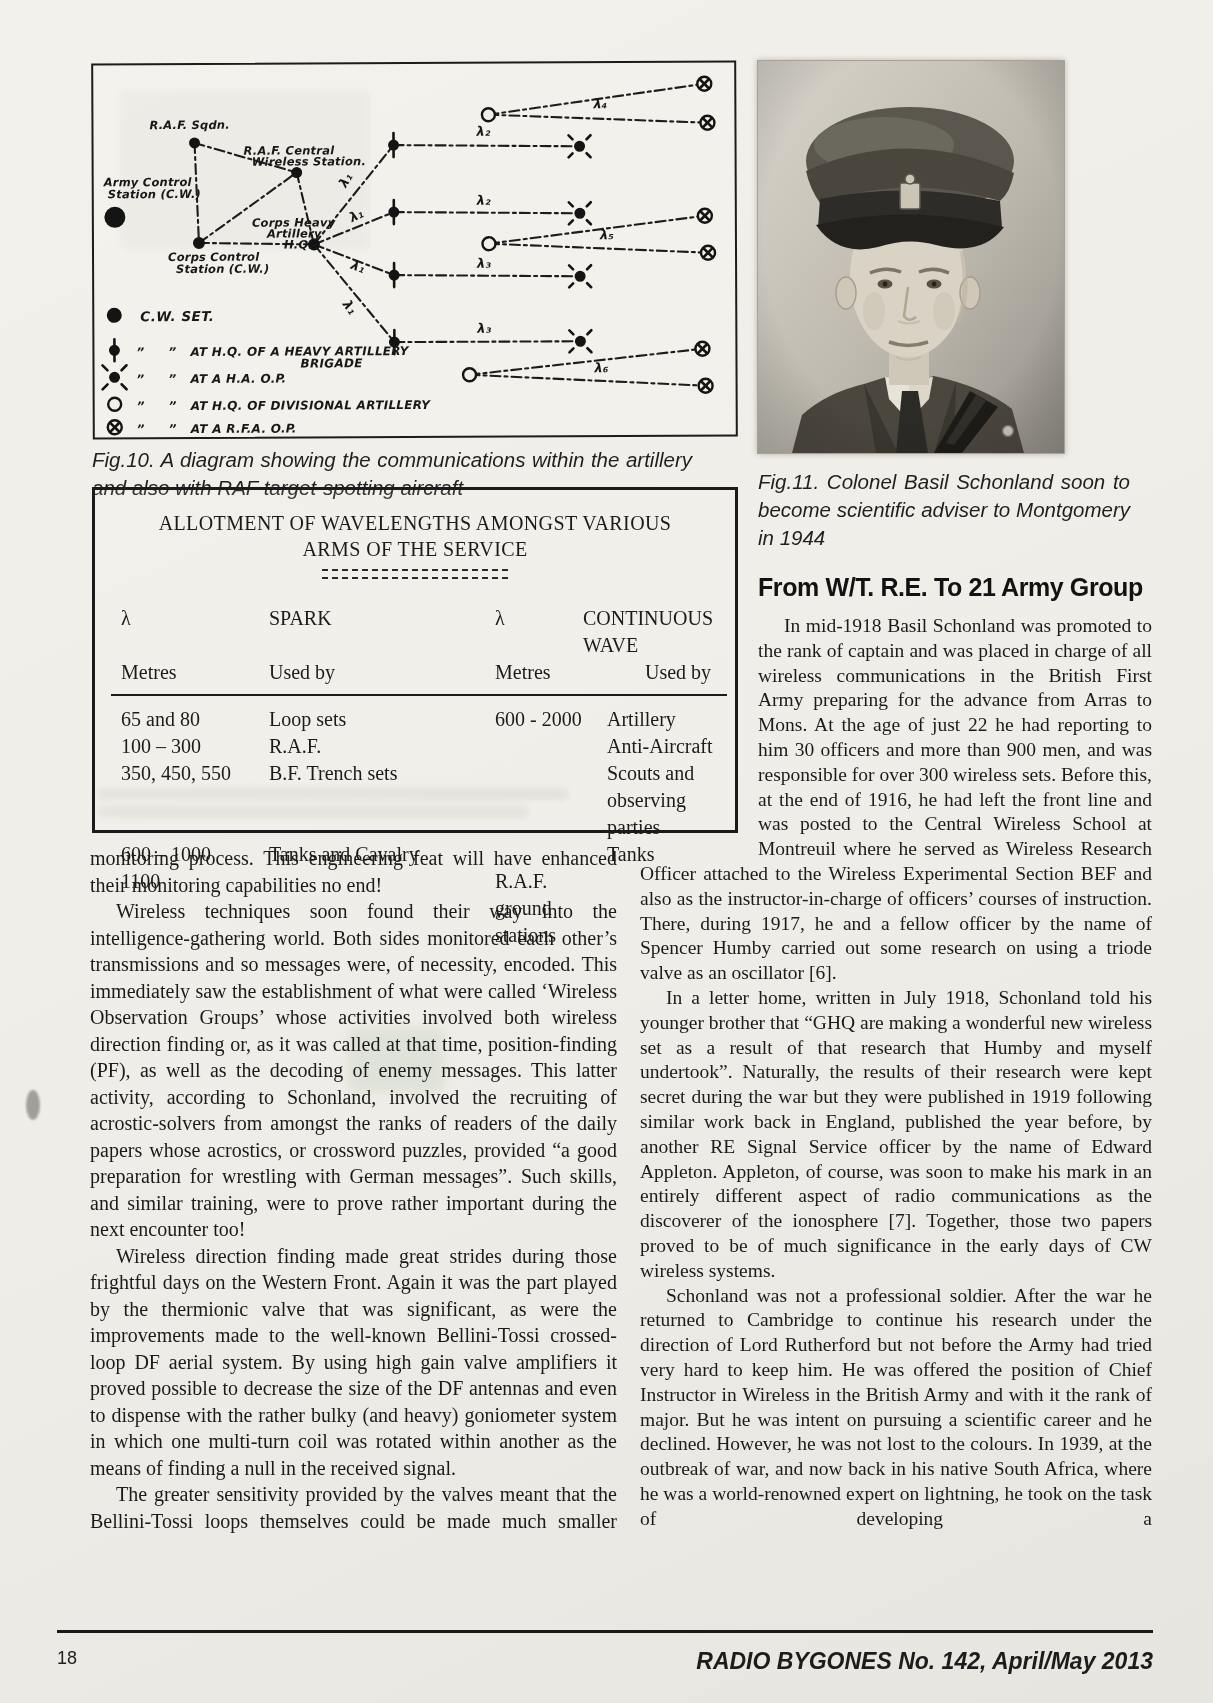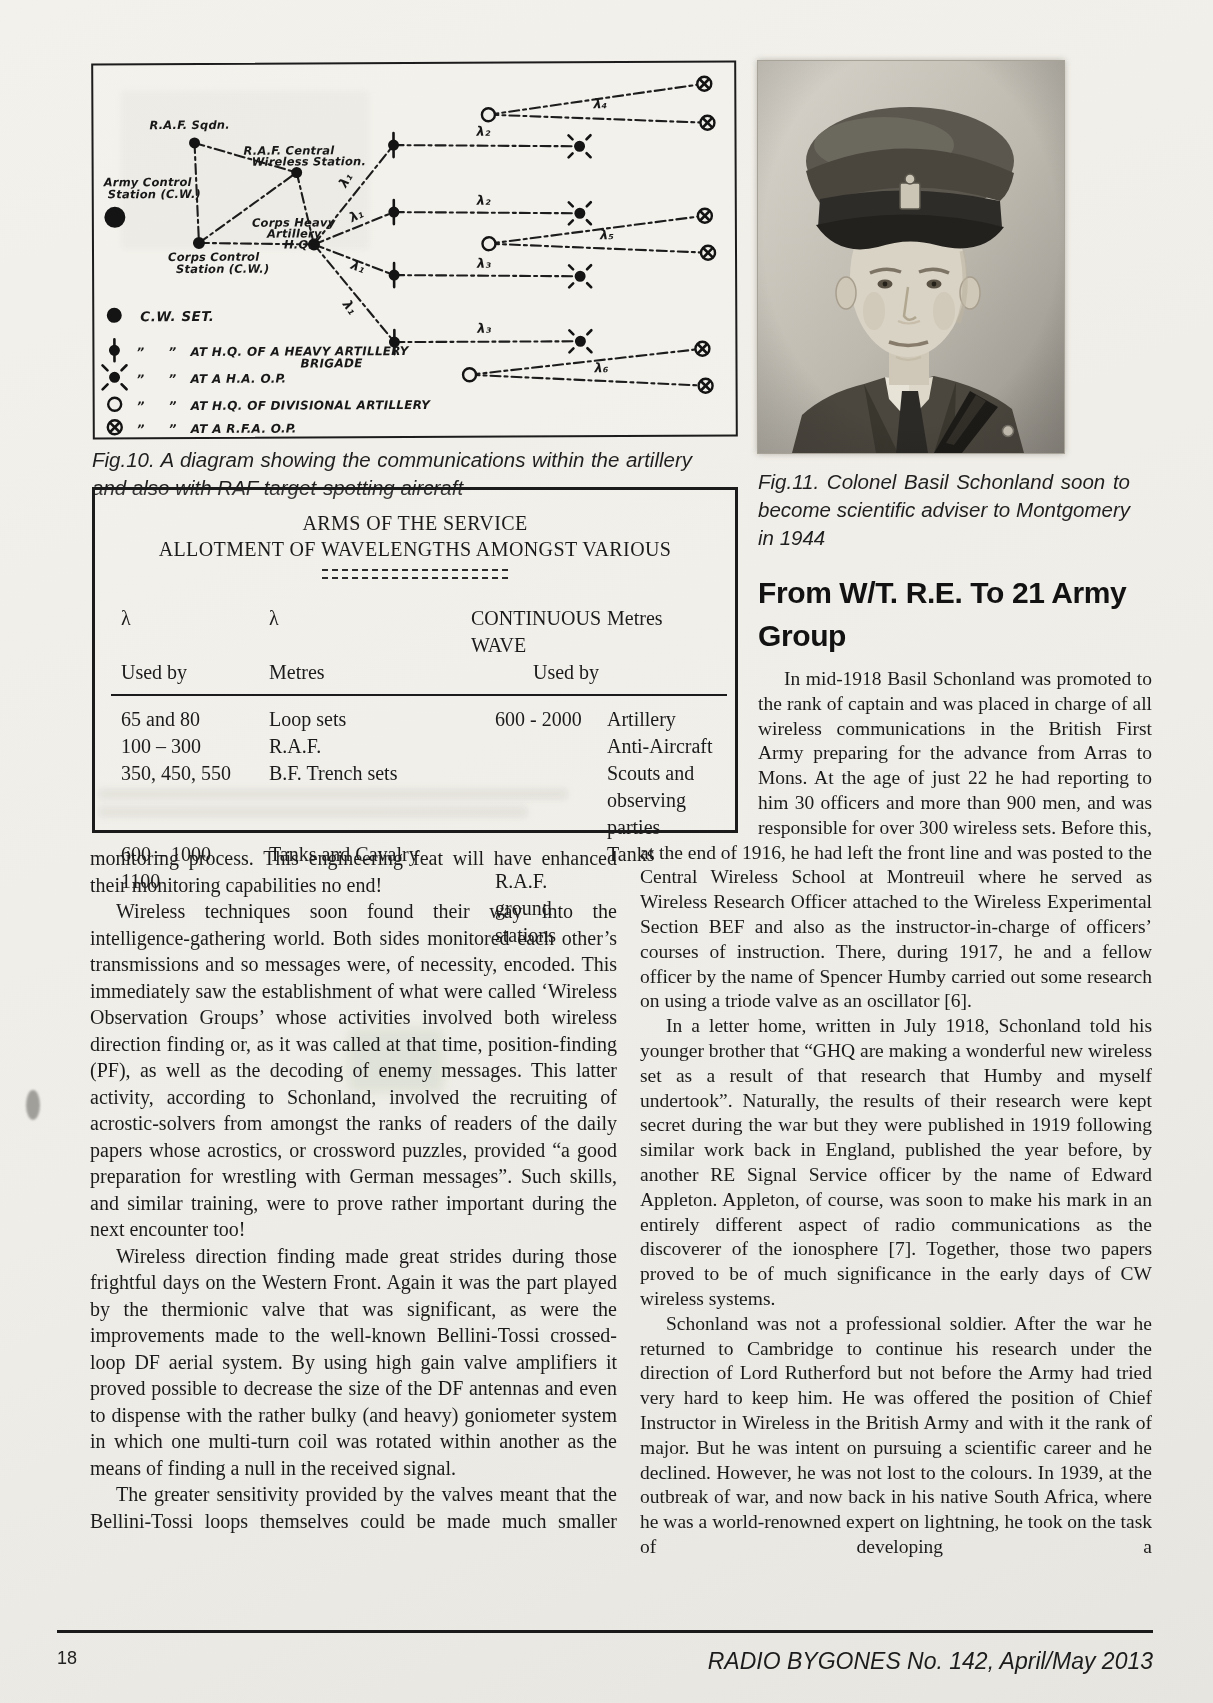--- a/index.html
+++ b/index.html
@@ -47,30 +47,30 @@
   #tbl-rule{grid-column:1/5;height:0;border-top:2.5px solid #1b1b1b;margin:8px 0 10px -10px;}
 
   
   .body{margin:0;font-size:20px;text-align:justify;}
   #left-col{position:absolute;left:90px;top:845px;width:527px;line-height:26.5px;}
   #right-col{position:absolute;left:640px;top:556px;width:512px;height:1076px;
              line-height:24.8px;overflow:hidden;}
   #right-col .body{font-size:19.5px;}
   .indent{text-indent:26px;}
   .last{text-align-last:justify;}
-  h2{font-family:"Liberation Sans",sans-serif;font-weight:700;font-size:30px;
-     letter-spacing:-0.4px;line-height:43px;margin:15px 0 10px;color:#121212;}
+  h2{font-family:"Liberation Sans",sans-serif;font-weight:700;font-size:25px;
+     letter-spacing:-0.4px;line-height:33px;margin:15px 0 10px;color:#121212;}
   #col-spacer{float:left;width:118px;height:284px;}
 
   
   #footer-rule{position:absolute;left:57px;top:1630px;width:1096px;height:3px;background:#1a1a1a;}
   #page-number{position:absolute;left:57px;top:1648px;font-family:"Liberation Sans",sans-serif;
                font-size:18px;color:#222;}
   #footer-right{position:absolute;right:60px;top:1648px;font-family:"Liberation Sans",sans-serif;
-                font-style:italic;font-weight:400;font-size:23px;color:#1c1c1c;}
+                font-style:italic;font-weight:700;font-size:23px;color:#1c1c1c;}
 
   
   .ghost{position:absolute;background:rgba(110,105,90,.10);filter:blur(3px);border-radius:4px;}
   #ghost-green{position:absolute;left:348px;top:1028px;width:96px;height:64px;
                background:rgba(70,120,70,.09);filter:blur(5px);border-radius:8px;}
   #edge-mark{position:absolute;left:26px;top:1090px;width:14px;height:30px;
              background:#55534d;opacity:.5;border-radius:50%;filter:blur(1px);}
 </style>
 </head>
 <body>
@@ -333,25 +333,26 @@
       <path d="M138,296 q12,6 25,0" stroke="#c0b6a2" stroke-width="2" fill="none" opacity="0.7"></path>
       <ellipse cx="116" cy="250" rx="11" ry="19" fill="#c9c0ae" opacity="0.5"></ellipse>
       <ellipse cx="186" cy="250" rx="11" ry="19" fill="#c9c0ae" opacity="0.5"></ellipse>
       <rect width="306" height="392" fill="url(#vig)"></rect>
     </svg>
   </div>
 
   <div id="fig11-caption" class="caption">Fig.11. Colonel Basil Schonland soon to become scientific adviser to Montgomery in 1944</div>
 
   <div id="table-box">
+    <div class="tbl-title">ALLOTMENT OF WAVELENGTHS AMONGST VARIOUS</div>
     <div class="tbl-title">ARMS OF THE SERVICE</div>
-    <div class="tbl-title">ALLOTMENT OF WAVELENGTHS AMONGST VARIOUS</div>
     <div id="tbl-underline"></div>
     <div id="tbl-grid">
       <div>λ</div>
+      <div>SPARK</div>
       <div>λ</div>
       <div class="th-cw">CONTINUOUS WAVE</div>
 
       <div>Metres</div>
       <div>Used by</div>
       <div>Metres</div>
       <div class="pad-cw">Used by</div>
 
       <div id="tbl-rule"></div>
 

